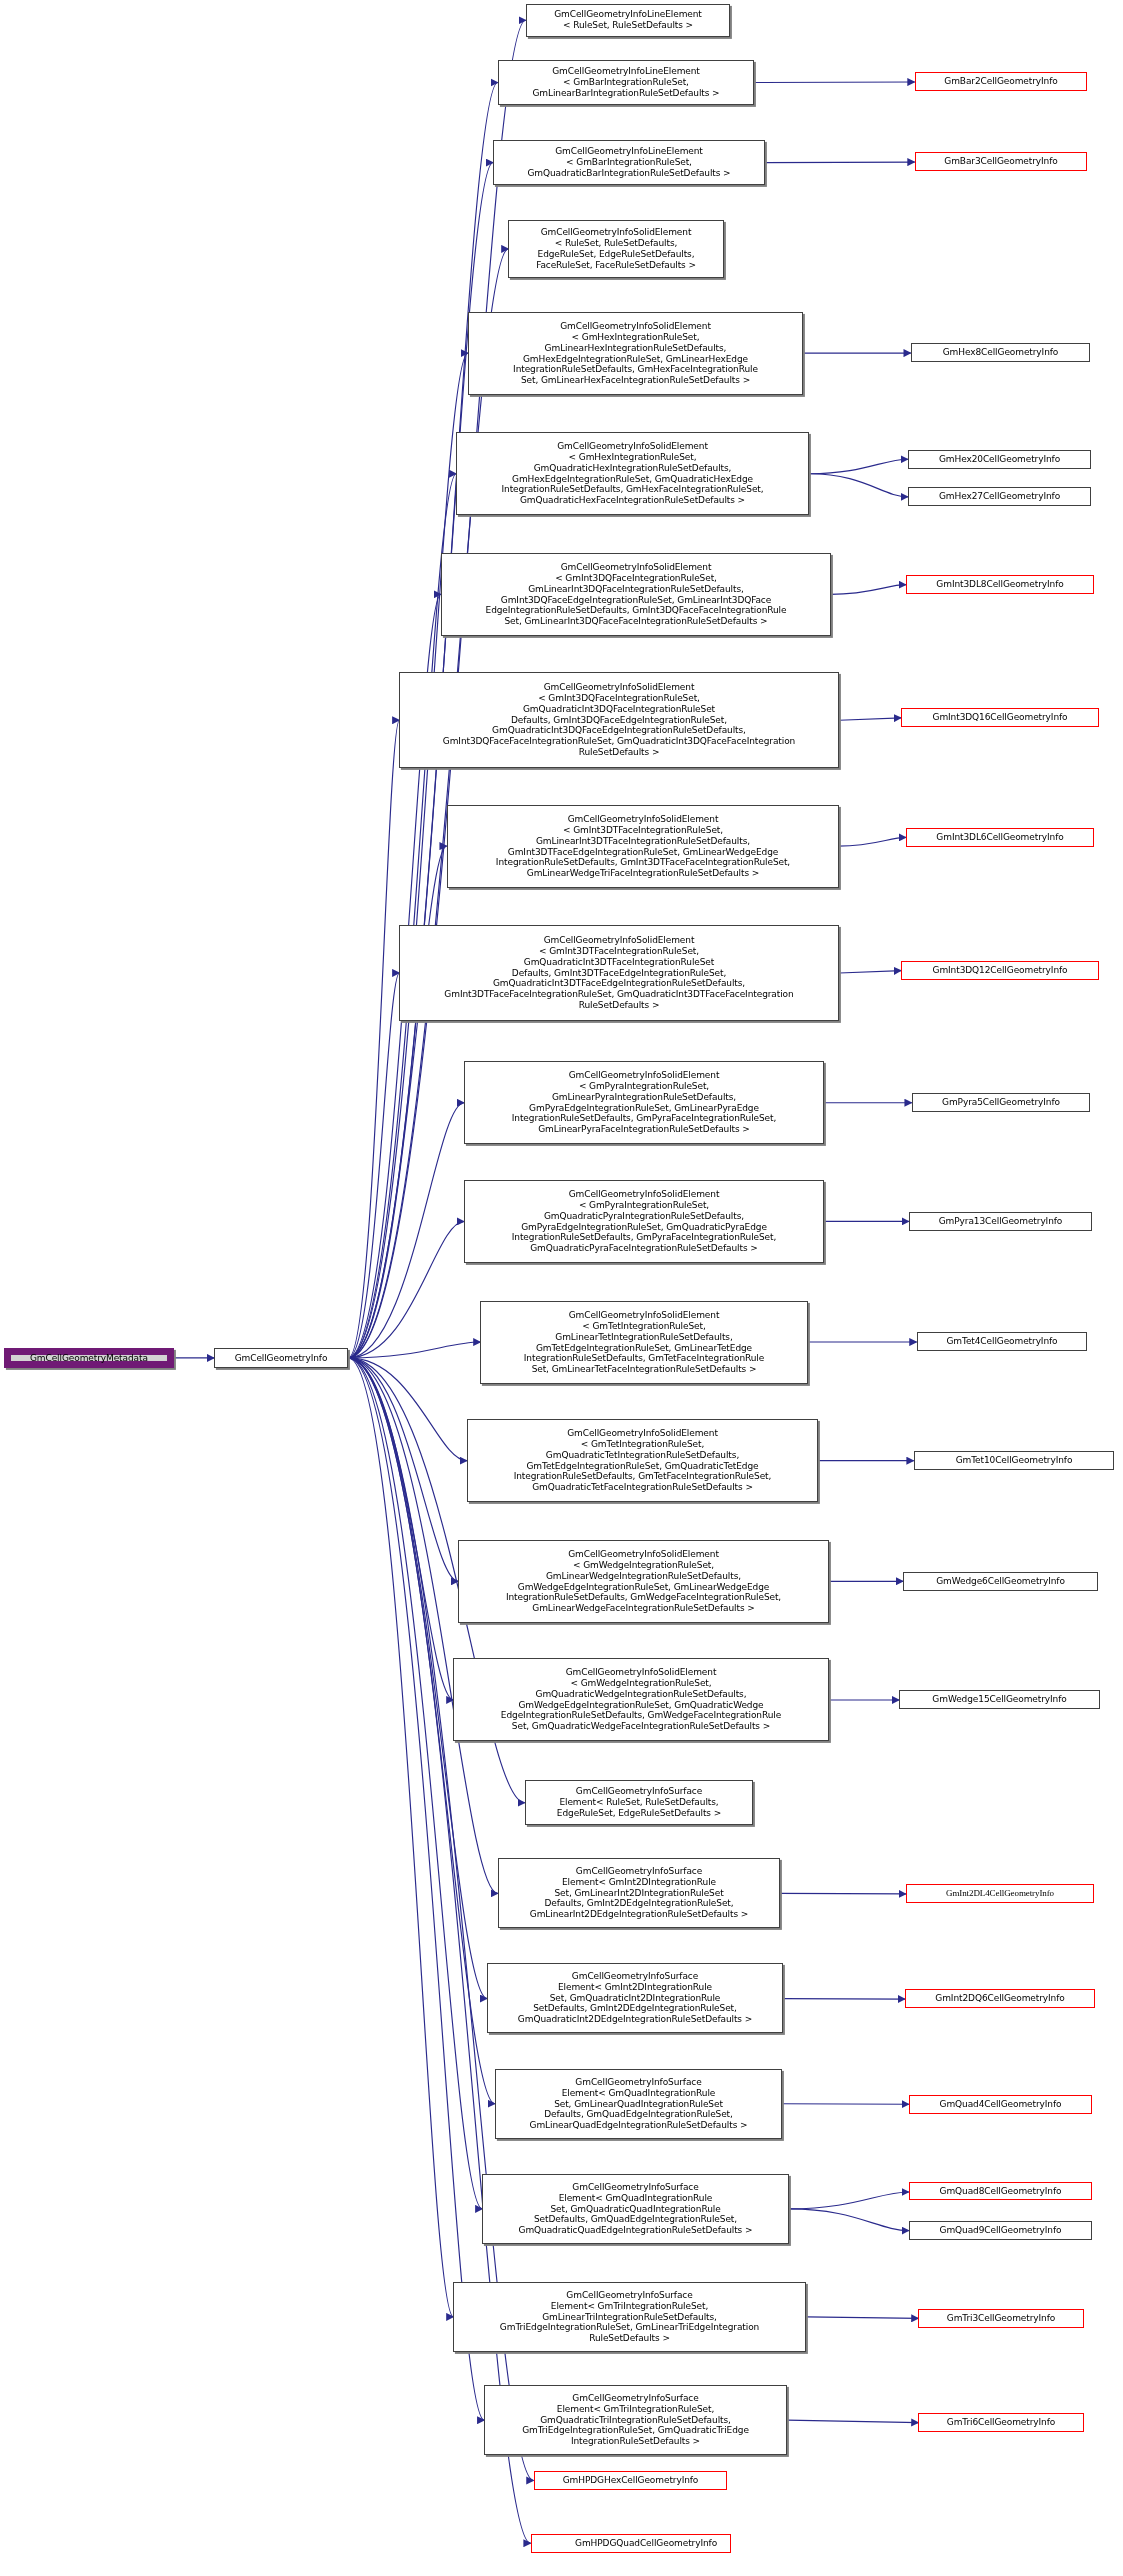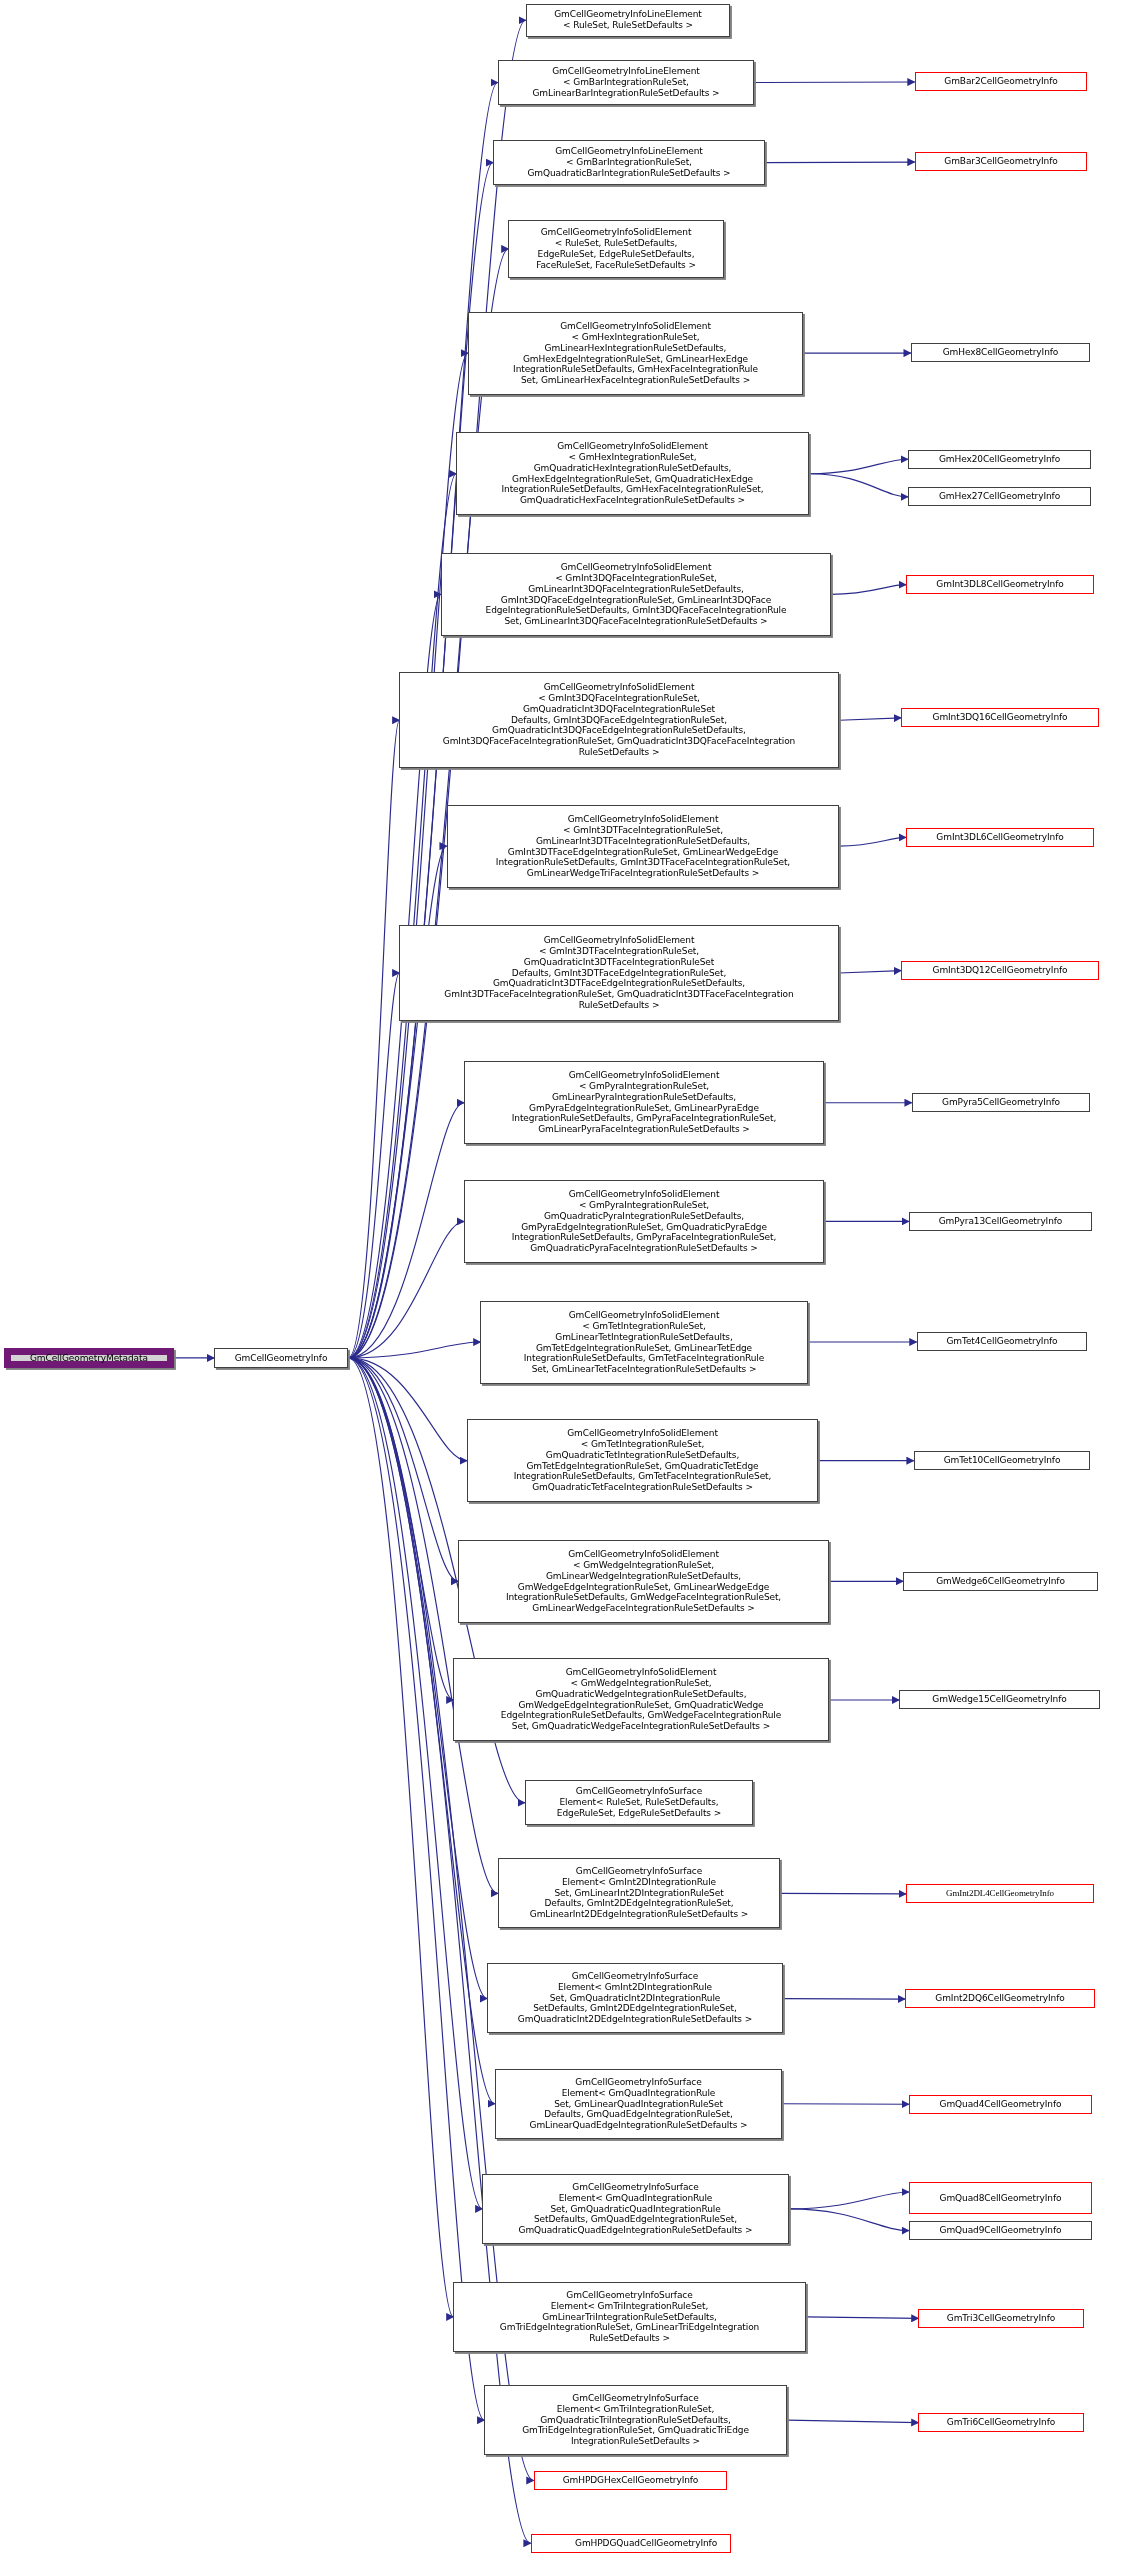--- a/index.html
+++ b/index.html
@@ -250,27 +250,27 @@
       <div class="node leaf-dark" style="left: 911px; top: 343px; width: 179px; height: 19.3px;"><span>GmHex8CellGeometryInfo</span></div>
       <div class="node leaf-dark" style="left: 908px; top: 450px; width: 183px; height: 19.3px;"><span>GmHex20CellGeometryInfo</span></div>
       <div class="node leaf-dark" style="left: 908px; top: 487px; width: 183px; height: 19.3px;"><span>GmHex27CellGeometryInfo</span></div>
       <div class="node leaf-red" style="left: 906px; top: 575px; width: 188px; height: 19.3px;"><span>GmInt3DL8CellGeometryInfo</span></div>
       <div class="node leaf-red" style="left: 901px; top: 708px; width: 198px; height: 19.3px;"><span>GmInt3DQ16CellGeometryInfo</span></div>
       <div class="node leaf-red" style="left: 906px; top: 828px; width: 188px; height: 19.3px;"><span>GmInt3DL6CellGeometryInfo</span></div>
       <div class="node leaf-red" style="left: 901px; top: 961px; width: 198px; height: 19.3px;"><span>GmInt3DQ12CellGeometryInfo</span></div>
       <div class="node leaf-dark" style="left: 912px; top: 1093px; width: 178px; height: 19.3px;"><span>GmPyra5CellGeometryInfo</span></div>
       <div class="node leaf-dark" style="left: 909px; top: 1212px; width: 183px; height: 19.3px;"><span>GmPyra13CellGeometryInfo</span></div>
       <div class="node leaf-dark" style="left: 917px; top: 1332px; width: 170px; height: 19.3px;"><span>GmTet4CellGeometryInfo</span></div>
-      <div class="node leaf-dark" style="left: 914px; top: 1451px; width: 176px; height: 19.3px;"><span>GmTet10CellGeometryInfo</span></div>
+      <div class="node leaf-dark" style="left: 914px; top: 1451px; width: 200px; height: 19.3px;"><span>GmTet10CellGeometryInfo</span></div>
       <div class="node leaf-dark" style="left: 903px; top: 1572px; width: 195px; height: 19.3px;"><span>GmWedge6CellGeometryInfo</span></div>
       <div class="node leaf-dark" style="left: 899px; top: 1690px; width: 201px; height: 19.3px;"><span>GmWedge15CellGeometryInfo</span></div>
       <div class="node leaf-red" style="left: 906px; top: 1884px; width: 188px; height: 19.3px; font-family: Liberation Serif, serif;"><span>GmInt2DL4CellGeometryInfo</span></div>
       <div class="node leaf-red" style="left: 905px; top: 1989px; width: 190px; height: 19.3px;"><span>GmInt2DQ6CellGeometryInfo</span></div>
       <div class="node leaf-red" style="left: 909px; top: 2095px; width: 183px; height: 19.3px;"><span>GmQuad4CellGeometryInfo</span></div>
-      <div class="node leaf-red" style="left: 909px; top: 2182px; width: 183px; height: 32px; text-align: center;"><span>GmQuad8CellGeometryInfo</span></div>
+      <div class="node leaf-red" style="left: 909px; top: 2182px; width: 183px; height: 18px; text-align: center;"><span>GmQuad8CellGeometryInfo</span></div>
       <div class="node leaf-dark" style="left: 909px; top: 2221px; width: 183px; height: 19.3px;"><span>GmQuad9CellGeometryInfo</span></div>
       <div class="node leaf-red" style="left: 918px; top: 2309px; width: 166px; height: 19.3px;"><span>GmTri3CellGeometryInfo</span></div>
       <div class="node leaf-red" style="left: 918px; top: 2413px; width: 166px; height: 19.3px;"><span>GmTri6CellGeometryInfo</span></div>
       <div class="node leaf-red" style="left: 534px; top: 2471px; width: 193px; height: 19.3px; justify-content: flex-end;"><span>GmHPDGHexCellGeometryInfo</span></div>
       <div class="node leaf-red" style="left: 531px; top: 2534px; width: 200px; height: 19.3px; padding-left: 33px;"><span>GmHPDGQuadCellGeometryInfo</span></div>
     </div>
 </div>
 
 
 </body></html>

